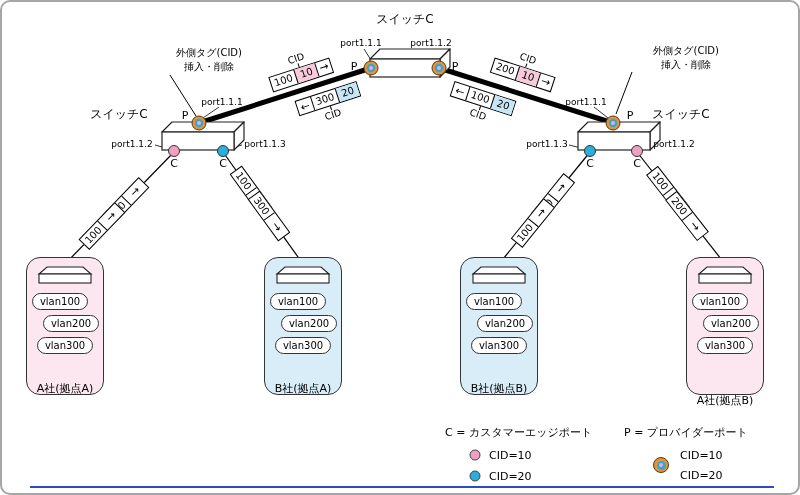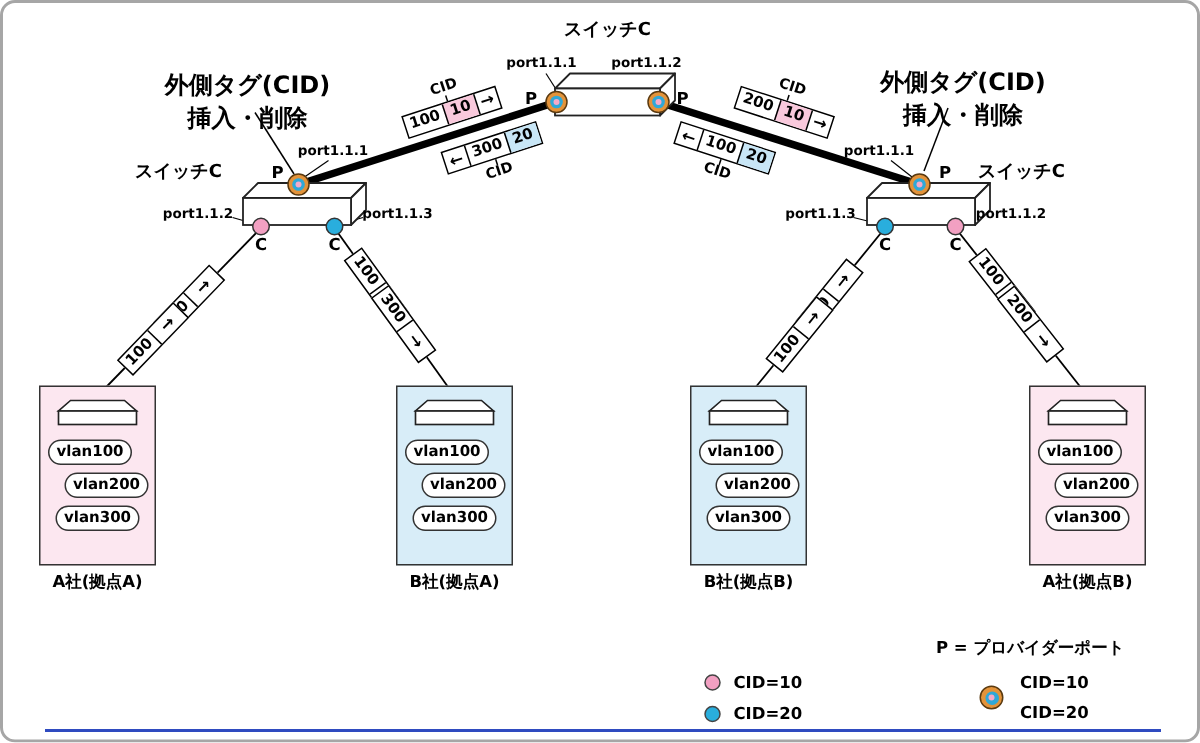--- a/index.html
+++ b/index.html
@@ -1,38 +1,38 @@
 <!DOCTYPE html>
 <html><head>
 <meta charset="utf-8">
 <style>
   html,body{margin:0;padding:0;background:#fff;}
   body{font-family:"DejaVu Sans","Liberation Sans",sans-serif;color:#000;}
-  #frame{position:relative;width:800px;height:495px;background:#fff;border:2px solid #a6a6a6;border-radius:10px;box-sizing:border-box;overflow:hidden;font-weight:bold;}
+  #frame{position:relative;width:800px;height:495px;background:#fff;border:2px solid #a6a6a6;border-radius:10px;box-sizing:border-box;overflow:hidden;}
   #wires{position:absolute;left:0;top:0;}
   .clbl{position:absolute;transform:translate(-50%,-50%);white-space:nowrap;font-size:11px;line-height:1;}
   .fs9{font-size:9px;}
   .fs12{font-size:12px;}
-  .annotation{position:absolute;transform:translate(-50%,0);text-align:center;font-size:16px;line-height:1.35;white-space:nowrap;}
+  .annotation{position:absolute;transform:translate(-50%,0);text-align:center;font-size:10px;line-height:1.35;white-space:nowrap;margin-left:44px;}
   
   .tag-row{display:flex;align-items:stretch;height:16px;border:1px solid #000;background:#fff;box-sizing:border-box;}
   .tag-row .cell{display:flex;align-items:center;justify-content:center;font-size:10px;line-height:1;padding:0 3px;min-width:22px;box-sizing:border-box;}
   .tag-row .cell + .cell{border-left:1px solid #000;}
   .cell.narrow{min-width:15px;padding:0 2px;font-size:11px;}
   .bg10{background:#f9c9dc;}
   .bg20{background:#c8e6f6;}
   .acc{position:absolute;height:15px;}
   .acc .cell{min-width:25px;}
   .trunk-group{position:absolute;display:flex;flex-direction:column;align-items:center;}
   .cid-lbl{font-size:9.5px;line-height:1;}
   .tick{width:1px;height:4px;background:#000;}
   
   .sw{position:absolute;}
   
-  .site{position:absolute;width:78px;height:120px;border:1.4px solid #333;border-radius:0;box-sizing:border-box;}
+  .site{position:absolute;width:78px;height:138px;border:1.4px solid #333;border-radius:14px;box-sizing:border-box;}
   .site.pink{background:#fce7f0;}
   .site.blue{background:#d8edf8;}
   .hub{display:block;margin:7px auto 0;}
   .vlan{width:56px;height:17px;border:1px solid #333;border-radius:9px;background:#fff;font-size:10px;line-height:1;display:flex;align-items:center;justify-content:center;box-sizing:border-box;}
   .v1{margin:8px 0 0 5px;}
   .v2{margin:5px 0 0 16px;}
   .v3{margin:5px 0 0 10px;}
   
   .llbl{position:absolute;transform:translate(0,-50%);white-space:nowrap;font-size:11px;line-height:1;}
   .dot{position:absolute;width:11px;height:11px;border:1px solid #444;border-radius:50%;transform:translate(-50%,-50%);box-sizing:border-box;}
@@ -240,22 +240,23 @@
 
   <div class="site pink" style="left:684px;top:255px;">
     <svg class="hub" width="62" height="20" viewBox="0 0 62 20">
       <polygon points="13,2 49,2 57,9 5,9" fill="#fff" stroke="#222" stroke-width="1.1"></polygon>
       <rect x="5" y="9" width="52" height="9" fill="#fff" stroke="#222" stroke-width="1.1"></rect>
     </svg>
     <div class="vlan v1">vlan100</div>
     <div class="vlan v2">vlan200</div>
     <div class="vlan v3">vlan300</div>
   </div>
-  <div class="clbl" style="left:723px;top:386px;">A社(拠点B)</div>
-
+  <div class="clbl" style="left:723px;top:398px;">A社(拠点B)</div>
+
+  <div class="llbl" style="left:443px;top:430px;">C = カスタマーエッジポート</div>
   <div class="dot" style="left:473px;top:453px;background:#f2a0c2;"></div>
   <div class="llbl" style="left:487px;top:453px;">CID=10</div>
   <div class="dot" style="left:473px;top:474px;background:#29aedd;"></div>
   <div class="llbl" style="left:487px;top:474px;">CID=20</div>
 
   <div class="llbl" style="left:622px;top:430px;">P = プロバイダーポート</div>
   <div class="pring" style="left:659px;top:463px;">
     <div class="pring-mid">
       <div class="pring-core"></div>
     </div>

